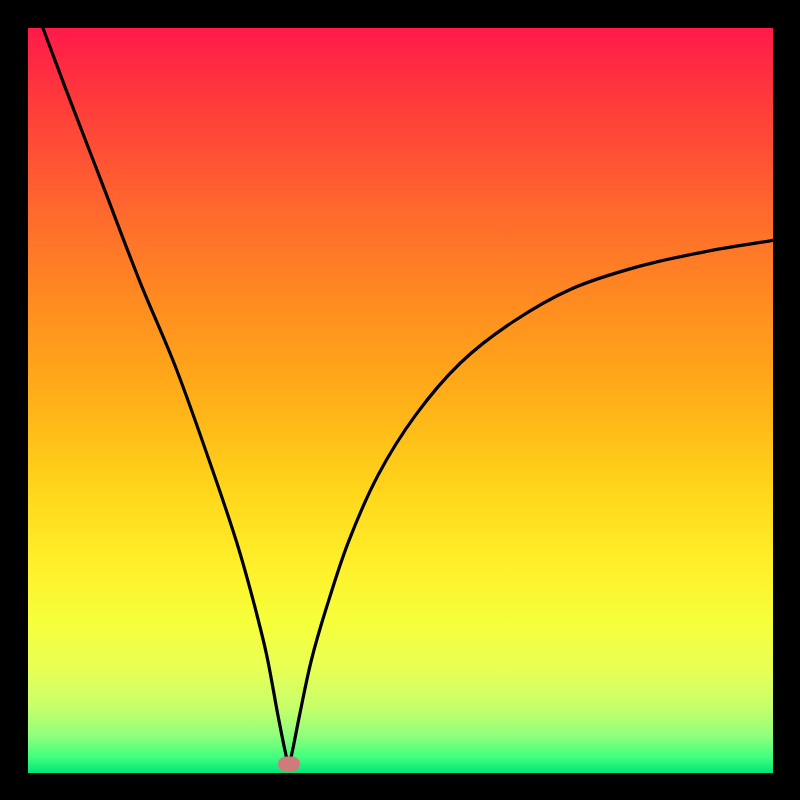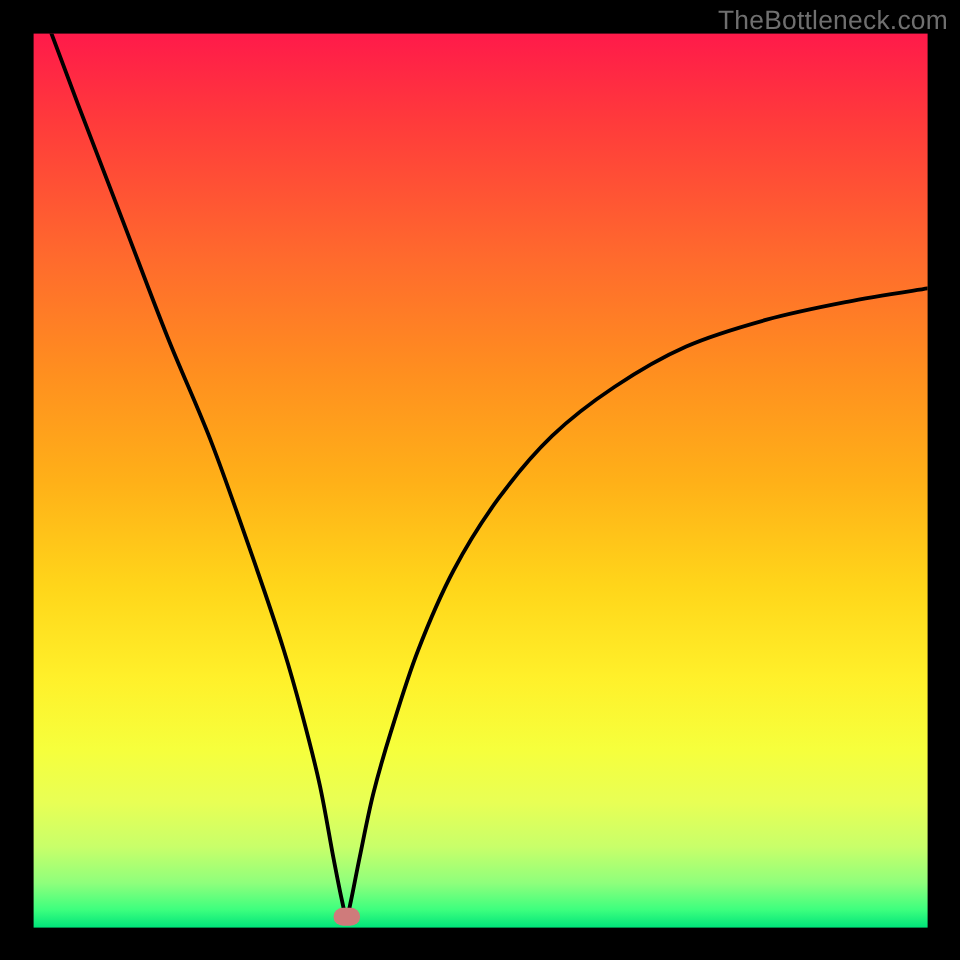--- a/index.html
+++ b/index.html
@@ -63,20 +63,19 @@
     height: 15px;
     background: #cf7b7b;
     border-radius: 8px / 7px;
     transform: translate(-50%, -50%);
   }
 </style>
 </head>
 <body>
 
 <div class="frame">
-  <div class="watermark">TheBottleneck.com</div>
   <div class="plot-area">
     <svg class="curve" viewBox="0 0 745 745" preserveAspectRatio="none">
       <path id="curve-path" fill="none" stroke="#000000" stroke-width="3.2" stroke-linejoin="round" stroke-linecap="round" d="M 14.90 0.00 C 18.63 9.93, 27.32 33.53, 37.25 59.60 C 47.18 85.68, 62.08 124.17, 74.50 156.45 C 86.92 188.73, 99.33 222.26, 111.75 253.30 C 124.17 284.34, 136.58 310.42, 149.00 342.70 C 161.42 374.98, 176.32 418.44, 186.25 447.00 C 196.18 475.56, 202.39 494.18, 208.60 514.05 C 214.81 533.92, 218.53 547.58, 223.50 566.20 C 228.47 584.83, 234.05 605.93, 238.40 625.80 C 242.75 645.67, 246.47 669.26, 249.58 685.40 C 252.68 701.54, 255.16 714.21, 257.02 722.65 C 258.89 731.09, 259.51 736.06, 260.75 736.06 C 261.99 736.06, 262.61 731.09, 264.47 722.65 C 266.34 714.21, 268.82 700.30, 271.93 685.40 C 275.03 670.50, 278.75 650.63, 283.10 633.25 C 287.45 615.87, 291.79 600.97, 298.00 581.10 C 304.21 561.23, 311.66 536.40, 320.35 514.05 C 329.04 491.70, 338.97 468.11, 350.15 447.00 C 361.32 425.89, 373.74 406.03, 387.40 387.40 C 401.06 368.78, 415.96 350.77, 432.10 335.25 C 448.24 319.73, 465.63 306.69, 484.25 294.28 C 502.88 281.86, 522.74 270.06, 543.85 260.75 C 564.96 251.44, 588.55 244.61, 610.90 238.40 C 633.25 232.19, 655.60 227.85, 677.95 223.50 C 700.30 219.15, 733.83 214.19, 745.00 212.33"></path>
     </svg>
     <div class="dot" id="marker-dot" style="left: 260.75px; top: 736.06px; background: rgb(207, 123, 123);"></div>
   </div>
 </div>
 
 </body></html>

